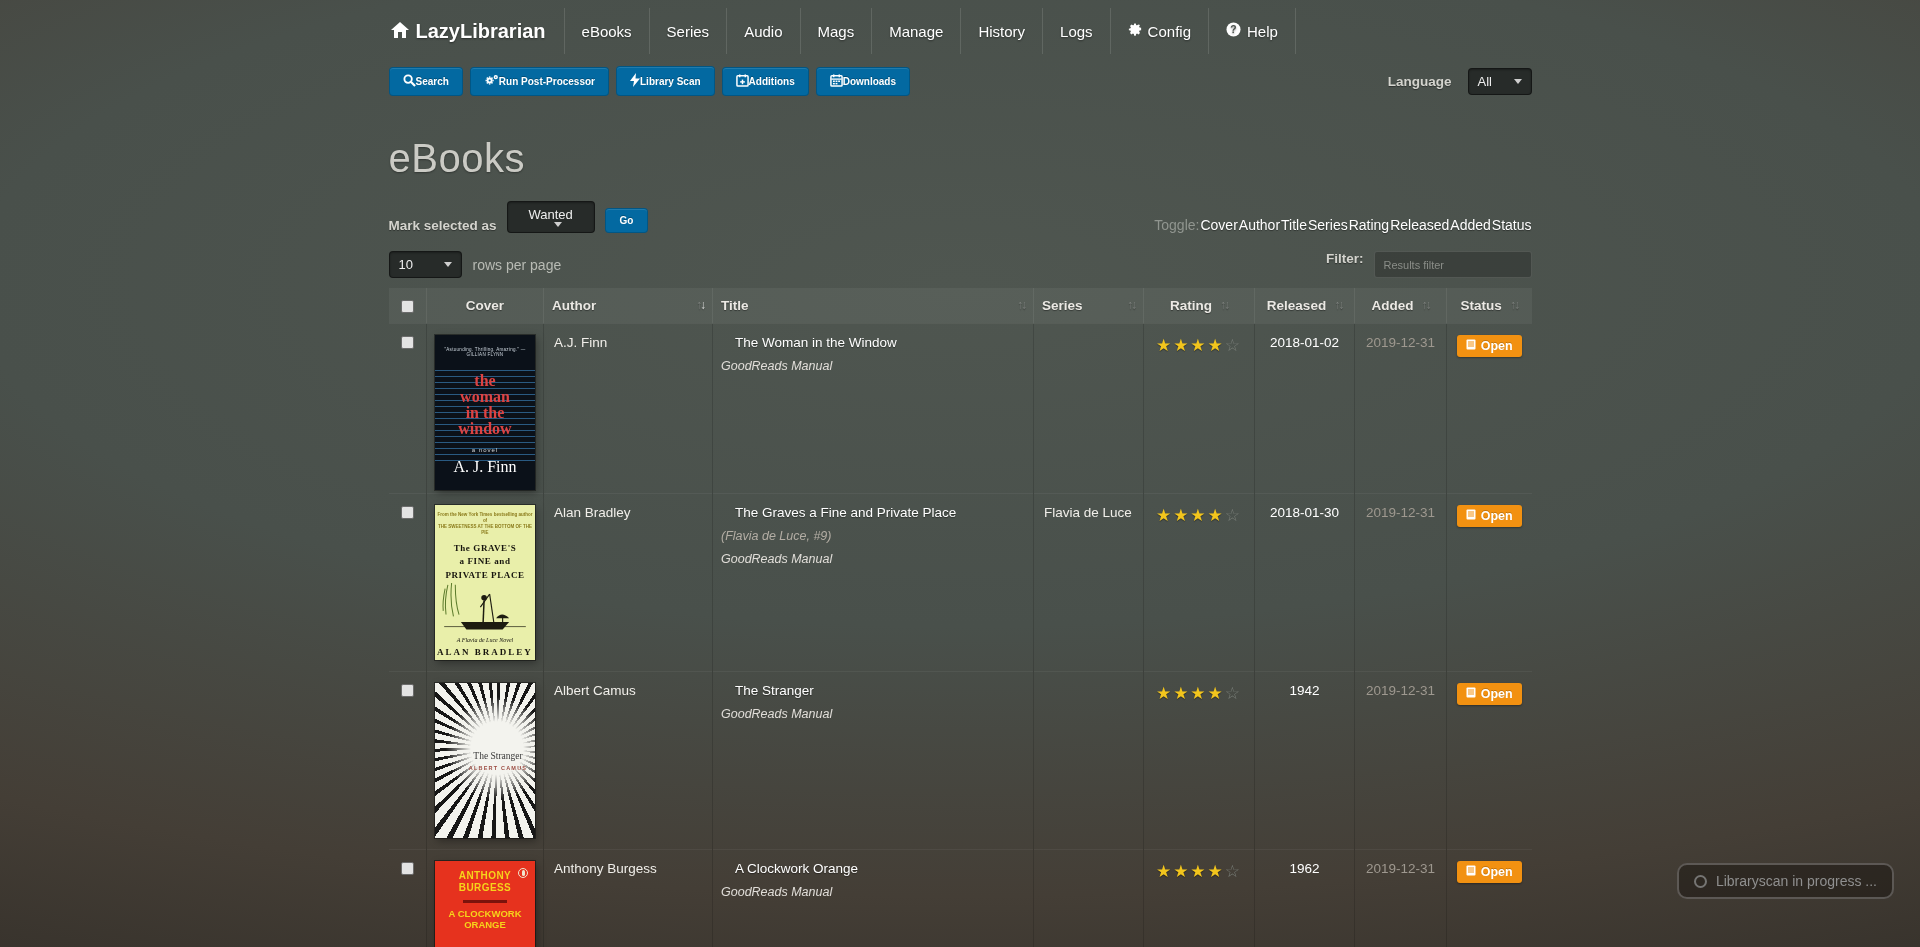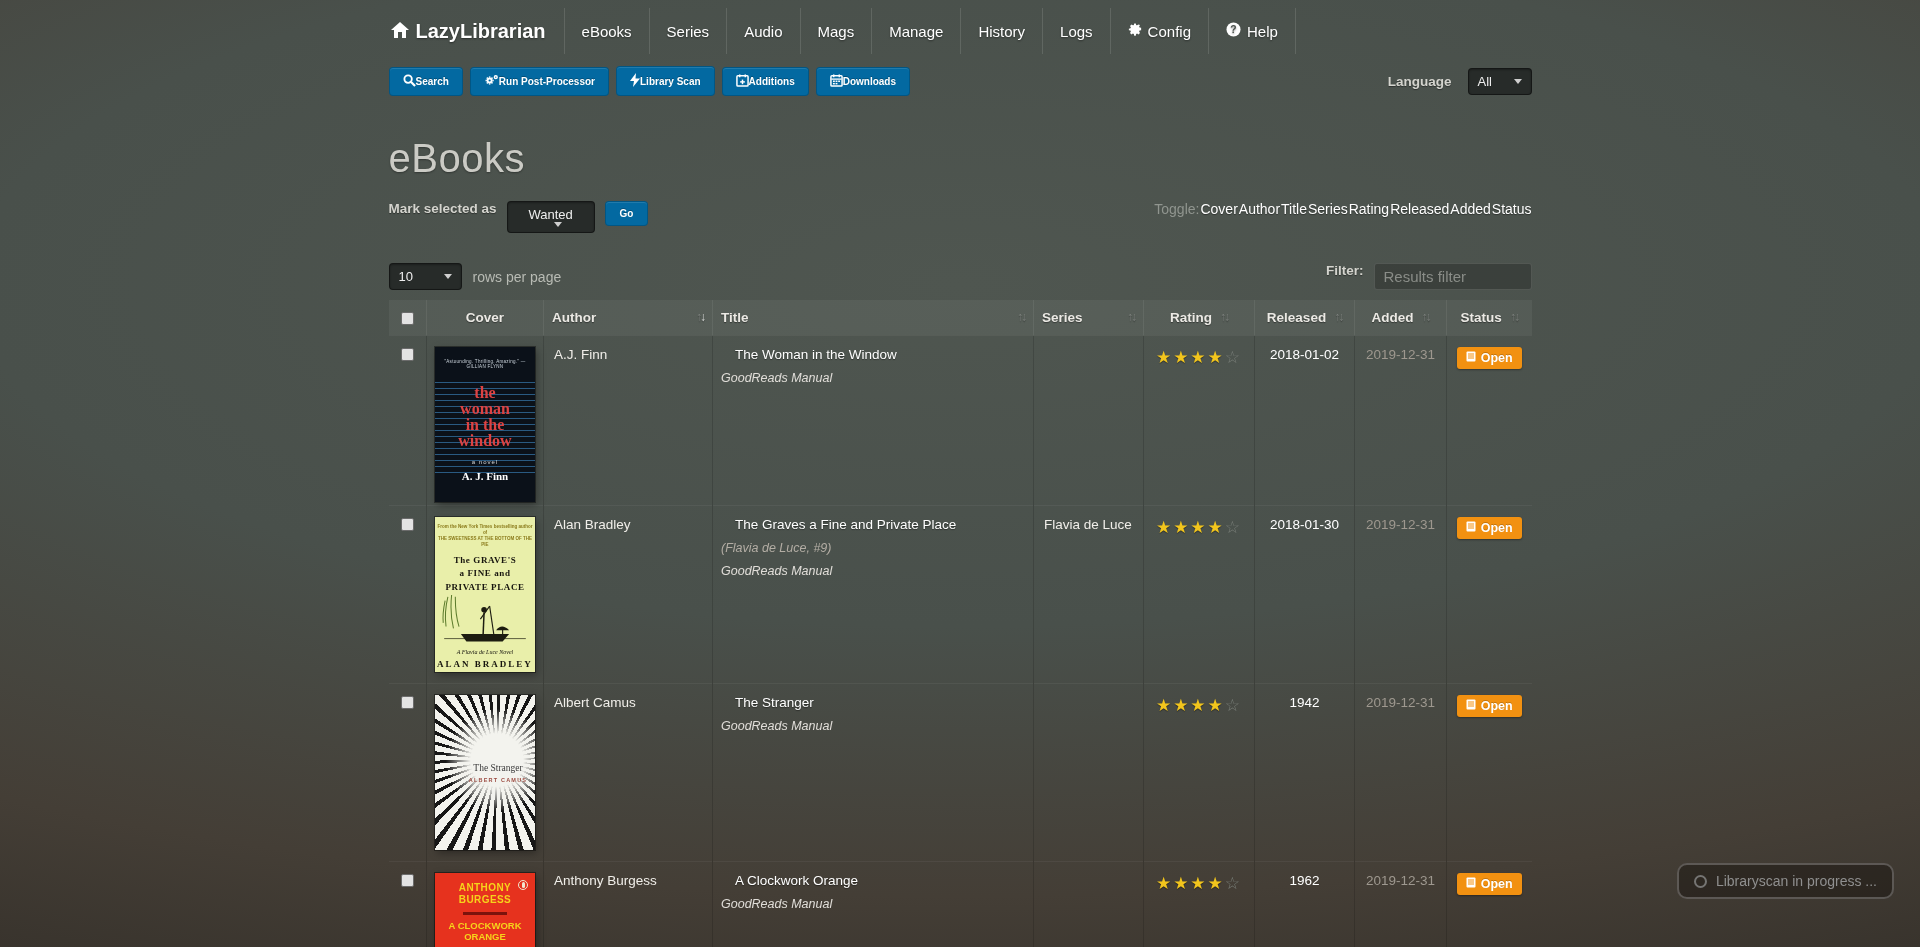--- a/index.html
+++ b/index.html
@@ -34,34 +34,34 @@
   .select { display:inline-flex; align-items:center; justify-content:space-between;
     background:#272b29; border:1px solid rgba(0,0,0,.45); border-radius:4px;
     color:#eee; font-size:13px; padding:5px 9px; cursor:pointer;
     box-shadow:inset 0 1px 2px rgba(0,0,0,.3); }
   .caret { width:0; height:0; border-left:4px solid transparent; border-right:4px solid transparent;
     border-top:5px solid #cfcfcf; margin-left:14px; }
 
   
   h1 { font-size:40px; font-weight:500; color:#cbcbc5; margin:40px 0 20px; letter-spacing:.5px;
        text-shadow:0 1px 2px rgba(0,0,0,.35); }
-  .controls-row { display:flex; align-items:flex-start; margin-bottom:6px; }
+  .controls-row { display:flex; align-items:flex-end; margin-bottom:6px; }
   .controls-row .select { margin:0 10px; min-width:88px;flex-direction:column; }
   .btn-go { padding:6px 14px; }
   .toggle-group { margin-left:auto; display:flex; align-items:center; gap:1px; font-size:14px; }
   .toggle-label { color:#90958f; }
   .toggle-link { color:#fff; cursor:pointer; text-shadow:0 1px 1px rgba(0,0,0,.4); }
 
-  .table-controls { display:flex; align-items:center; margin:30px 0 10px; }
+  .table-controls { display:flex; align-items:center; margin:18px 0 10px; }
   .table-controls .select { min-width:73px; }
   .rows-label { color:#b8bbb4; font-size:14px; margin-left:11px; }
   .filter-wrap { margin-left:auto; display:flex; align-items:flex-start; gap:10px; }
   .filter-input { width:158px; height:27px; background:rgba(0,0,0,.22);
     border:1px solid rgba(255,255,255,.12); border-radius:3px; color:#ddd;
-    padding:0 9px; font-size:15px; font-family:inherit; }
+    padding:0 9px; font-size:11px; font-family:inherit; }
   .filter-input::placeholder { color:#8a8d88; }
 
   
   table { width:100%; border-collapse:collapse; table-layout:fixed; }
   thead th { background:rgba(255,255,255,.055); height:35px; font-size:13.5px;
     color:#ebe9e4; font-weight:bold; text-align:left; padding:0 8px;
     border-left:1px solid rgba(255,255,255,.07); text-shadow:0 1px 1px rgba(0,0,0,.4); }
   thead th:first-child { border-left:none; }
   th.c, td.c { text-align:center; }
   .th-flex { display:flex; align-items:center; }
@@ -105,21 +105,21 @@
     cursor:pointer; text-align:center; }
   .cover-woman { background:#0b1119; }
   .cover-woman .stripes { position:absolute; left:0; right:0; top:30px; bottom:28px;
     background:repeating-linear-gradient(to bottom, rgba(60,140,205,0) 0 5px, rgba(66,150,215,.55) 5px 6px); }
   .cover-woman .inner { position:relative; display:flex; flex-direction:column; height:100%;
     align-items:center; padding-top:12px; }
   .cw-quote { font-size:4.5px; color:#cdd6de; letter-spacing:.3px; width:90%; }
   .cw-title { font-family:Liberation Serif, serif; font-weight:bold; color:#dd4343;
     font-size:16px; line-height:1.02; margin-top:16px; }
   .cw-novel { font-size:6px; color:#d8d8d8; margin-top:9px; letter-spacing:1px; }
-  .cw-author { font-family:"Liberation Serif", serif; font-size:11px; color:#fff; margin-top:5px;font-weight:bold; }
+  .cw-author { font-family:"Liberation Serif", serif; font-size:16px; color:#fff; margin-top:5px; }
 
   .cover-grave { background:#e9efaa; color:#17150e; }
   .cover-grave .inner { display:flex; flex-direction:column; align-items:center; height:100%; padding-top:7px; }
   .cg-tag { font-size:4.5px; color:#8a7a1a; font-weight:bold; line-height:1.4; }
   .cg-title { font-family:"Liberation Serif", serif; font-weight:bold; font-size:9px;
     letter-spacing:.6px; line-height:1.5; margin-top:5px; }
   .cg-scene { margin-top:1px; }
   .cg-note { font-family:"Liberation Serif", serif; font-style:italic; font-size:6px; }
   .cg-author { font-family:"Liberation Serif", serif; font-weight:bold; font-size:9px;
     letter-spacing:2px; margin-top:3px; line-height:1.5; }

